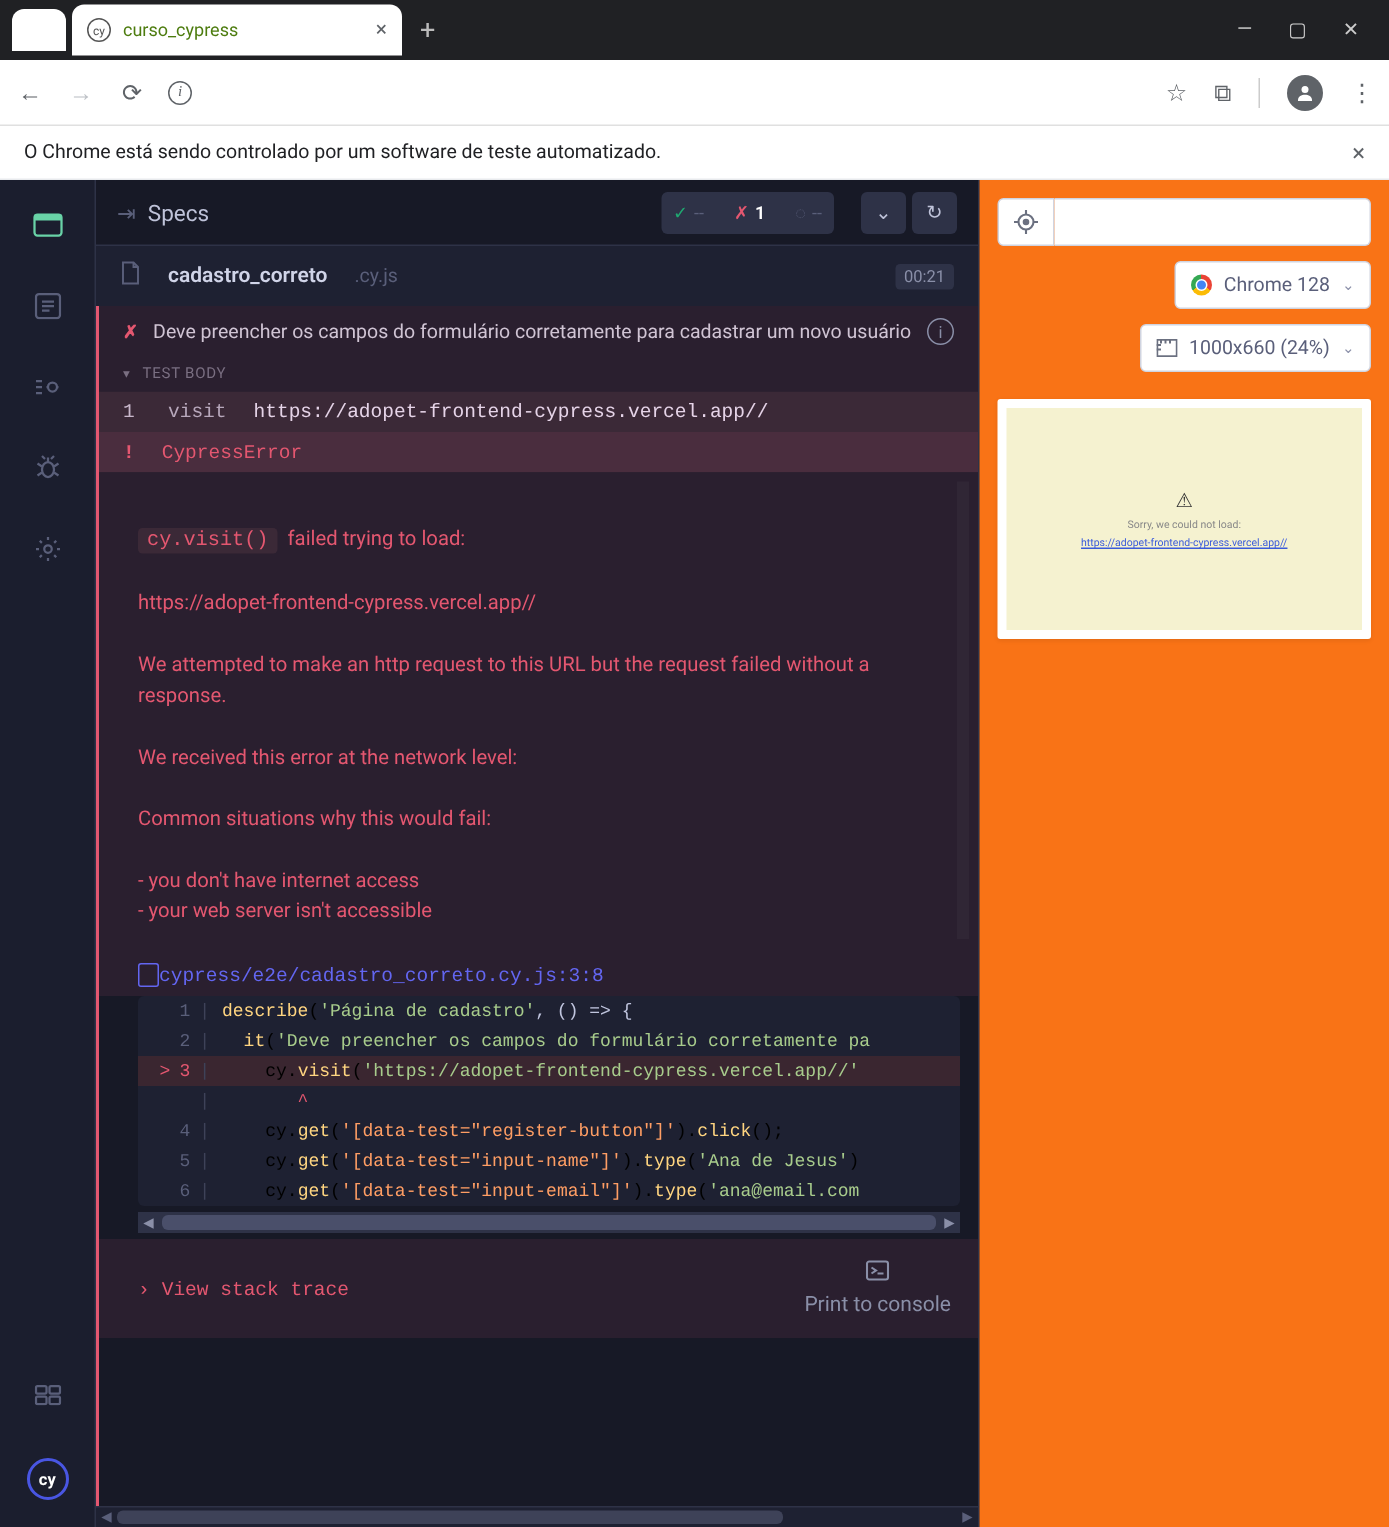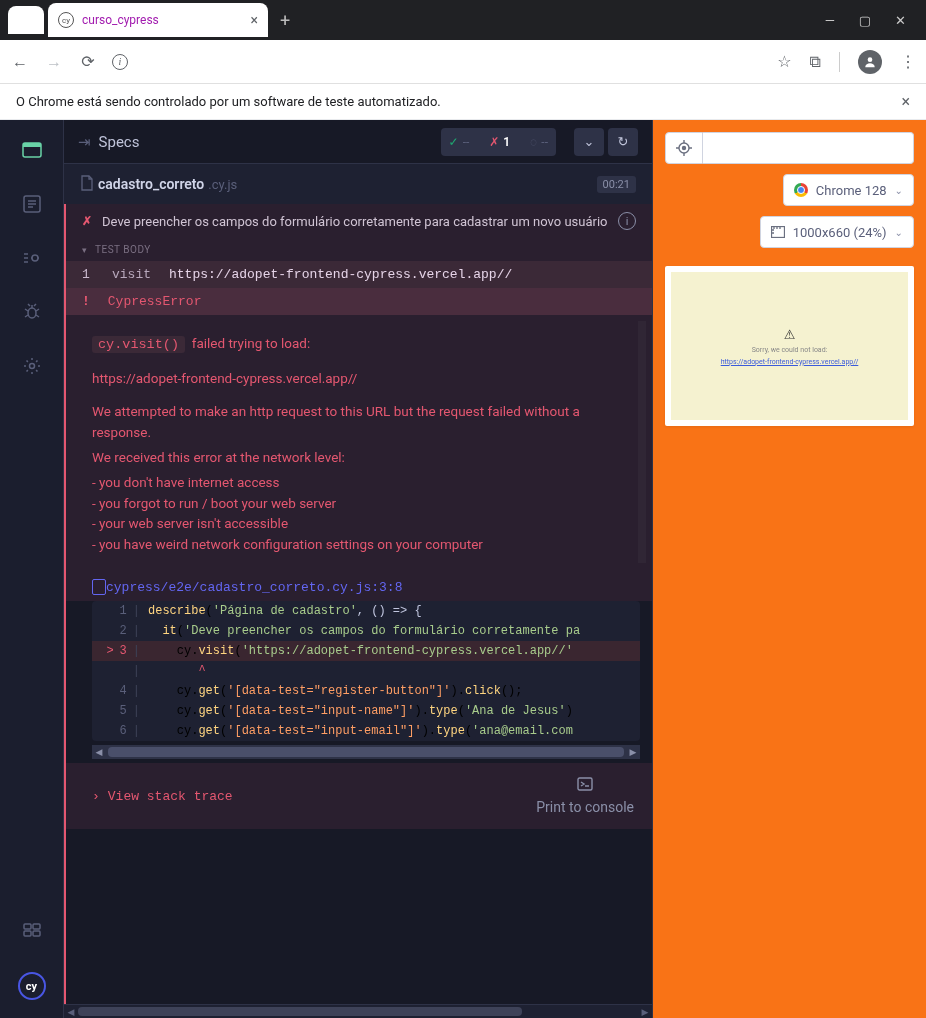--- a/index.html
+++ b/index.html
@@ -3,21 +3,21 @@
 <meta charset="utf-8">
 <style>
 * { margin: 0; padding: 0; box-sizing: border-box; }
 body { font-family: -apple-system, BlinkMacSystemFont, "Segoe UI", Roboto, sans-serif; background: #1b1e2e; width: 926px; height: 1018px; overflow: hidden; display: flex; flex-direction: column; }
 
 .browser-chrome { background: #202124; display: flex; flex-direction: column; }
 .tab-strip { display: flex; align-items: center; height: 40px; padding: 0 8px; }
 .tab-spacer { width: 36px; height: 28px; background: #fff; border-radius: 8px 8px 0 0; margin-right: 4px; }
 .tab { background: #fff; height: 34px; border-radius: 8px 8px 0 0; display: flex; align-items: center; padding: 0 10px; min-width: 220px; gap: 8px; }
 .tab .favicon { width: 16px; height: 16px; border-radius: 50%; border: 1.5px solid #555; display: flex; align-items: center; justify-content: center; font-size: 8px; color: #555; }
-.tab .title { font-size: 12px; color: #a21caf; flex: 1; }
+.tab .title { font-size: 12px; color: #4d7c0f; flex: 1; }
 .tab .close { font-size: 14px; color: #5f6368; cursor: pointer; }
 .newtab { color: #bbb; font-size: 18px; margin-left: 12px; cursor: pointer; }
 .win-controls { margin-left: auto; display: flex; gap: 24px; color: #ccc; font-size: 13px; padding-right: 12px; }
 .win-controls span { cursor: pointer; }
 .toolbar { background: #fff; height: 44px; display: flex; align-items: center; padding: 0 10px; gap: 14px; border-bottom: 1px solid #e0e0e0; }
 .nav-btn { color: #5f6368; font-size: 16px; cursor: pointer; width: 20px; text-align: center; }
 .nav-btn.disabled { color: #bdc1c6; }
 .url-bar { flex: 1; display: flex; align-items: center; gap: 8px; background: #fff; border: none; font-size: 14px; color: #202124; }
 .url-bar .info-icon { width: 16px; height: 16px; border: 1.4px solid #5f6368; border-radius: 50%; display: flex; align-items: center; justify-content: center; font-size: 10px; color: #5f6368; font-family: Georgia, serif; font-style: italic; }
 .url-bar .host { color: #202124; }
@@ -41,21 +41,21 @@
 .reporter-header .specs-label .chev { color: #5a5f7a; }
 .stats { margin-left: auto; display: flex; align-items: center; gap: 4px; background: #2e3247; border-radius: 4px; overflow: hidden; height: 28px; }
 .stats .stat { display: flex; align-items: center; padding: 0 8px; font-size: 12px; gap: 4px; height: 100%; }
 .stats .pass { color: #1fa971; }
 .stats .pass .dashes { color: #5a5f7a; }
 .stats .fail { color: #e45770; }
 .stats .fail .count { color: #fff; font-weight: 600; }
 .stats .pending { color: #5a5f7a; }
 .controls { margin-left: 8px; display: flex; gap: 4px; }
 .ctrl-btn { width: 30px; height: 28px; background: #2e3247; border-radius: 4px; display: flex; align-items: center; justify-content: center; color: #bfc3d9; cursor: pointer; font-size: 13px; }
-.spec-header { height: 40px; display: flex; align-items: center; padding: 0 16px; gap: 4px; background: #1e2132; }
+.spec-header { height: 40px; display: flex; align-items: center; padding: 0 16px; gap: 18px; background: #1e2132; }
 .spec-header .file-icon { color: #5a5f7a; font-size: 14px; }
 .spec-header .spec-name { color: #d0d4e8; font-size: 14px; font-weight: 600; }
 .spec-header .spec-ext { color: #5a5f7a; font-size: 13px; }
 .spec-header .duration { margin-left: auto; background: #2e3247; color: #8a8fa8; font-size: 11px; padding: 2px 6px; border-radius: 3px; }
 .test-body { flex: 1; overflow-y: auto; border-left: 2px solid #e45770; }
 .test-row { display: flex; align-items: center; padding: 8px 16px; background: #2a1f2f; gap: 10px; }
 .test-row .x-icon { color: #e45770; font-size: 12px; font-weight: bold; }
 .test-row .test-title { color: #d0c4d4; font-size: 13px; flex: 1; }
 .test-row .help { width: 18px; height: 18px; border: 1.5px solid #8a8fa8; border-radius: 50%; display: flex; align-items: center; justify-content: center; color: #8a8fa8; font-size: 11px; }
 .section-label { display: flex; align-items: center; gap: 8px; padding: 6px 16px; font-size: 10px; letter-spacing: 0.5px; color: #7a6f82; background: #2a1f2f; }
@@ -63,21 +63,21 @@
 .cmd-row { display: flex; align-items: center; padding: 6px 16px; gap: 18px; font-family: "Courier New", monospace; font-size: 13px; background: #3b2937; }
 .cmd-row .num { color: #c9b8cc; width: 12px; }
 .cmd-row .cmd { color: #b8a8bc; }
 .cmd-row .url { color: #e6d4e8; }
 .err-row { display: flex; align-items: center; padding: 6px 16px; gap: 18px; font-family: "Courier New", monospace; font-size: 13px; background: #4a2d3e; }
 .err-row .bang { color: #e45770; font-weight: bold; }
 .err-row .err-name { color: #e45770; }
 .error-block { background: #2a1f2f; padding: 14px 16px 14px 26px; font-size: 13.5px; color: #e45770; line-height: 1.55; position: relative; }
 .error-block .code { background: #3b2937; padding: 1px 6px; border-radius: 3px; font-family: "Courier New", monospace; }
 .error-block .url-line { margin: 12px 0; }
-.error-block p { margin: 4px 0; }
+.error-block p { margin: 20px 0; }
 .error-block .scroll-ind { position: absolute; right: 6px; top: 6px; bottom: 6px; width: 8px; background: rgba(255,255,255,0.03); }
 .code-header { display: flex; align-items: center; gap: 0; padding: 10px 16px 6px 26px; font-family: "Courier New", monospace; font-size: 13px; color: #6366f1; background: #2a1f2f; }
 .code-header .file-ic { width: 14px; height: 16px; border: 1.5px solid #6366f1; border-radius: 2px; }
 .code-block { background: #1e2132; margin: 0 12px 0 26px; border-radius: 4px; overflow: hidden; }
 .code-line { display: flex; font-family: "Courier New", monospace; font-size: 12px; line-height: 1.5; }
 .code-line .gutter { width: 56px; text-align: right; padding: 1px 8px 1px 4px; color: #5a5f7a; flex-shrink: 0; display: flex; justify-content: flex-end; gap: 6px; }
 .code-line .gutter .pipe { color: #3e4258; }
 .code-line.highlight { background: #3a2630; }
 .code-line.highlight .gutter { color: #e45770; }
 .code-line .code-text { padding: 1px 0; white-space: pre; overflow: hidden; }
@@ -262,24 +262,23 @@
         <span class="bang">!</span>
         <span class="err-name">CypressError</span>
       </div>
 
       <div class="error-block">
         <div class="scroll-ind"></div>
         <p><span class="code">cy.visit()</span>&nbsp;&nbsp;<span>failed trying to load:</span></p>
         <p class="url-line">https://adopet-frontend-cypress.vercel.app//</p>
         <p>We attempted to make an http request to this URL but the request failed without a response.</p>
         <p>We received this error at the network level:</p>
+        <p>Common situations why this would fail:</p>
         <div>- you don't have internet access</div>
-        <div>- you forgot to run / boot your web server</div>
         <div>- your web server isn't accessible</div>
-        <div>- you have weird network configuration settings on your computer</div>
       </div>
 
       <div class="code-header">
         <span class="file-ic"></span>
         <span>cypress/e2e/cadastro_correto.cy.js:3:8</span>
       </div>
 
       <div class="code-block">
         <div class="code-line">
           <span class="gutter">

